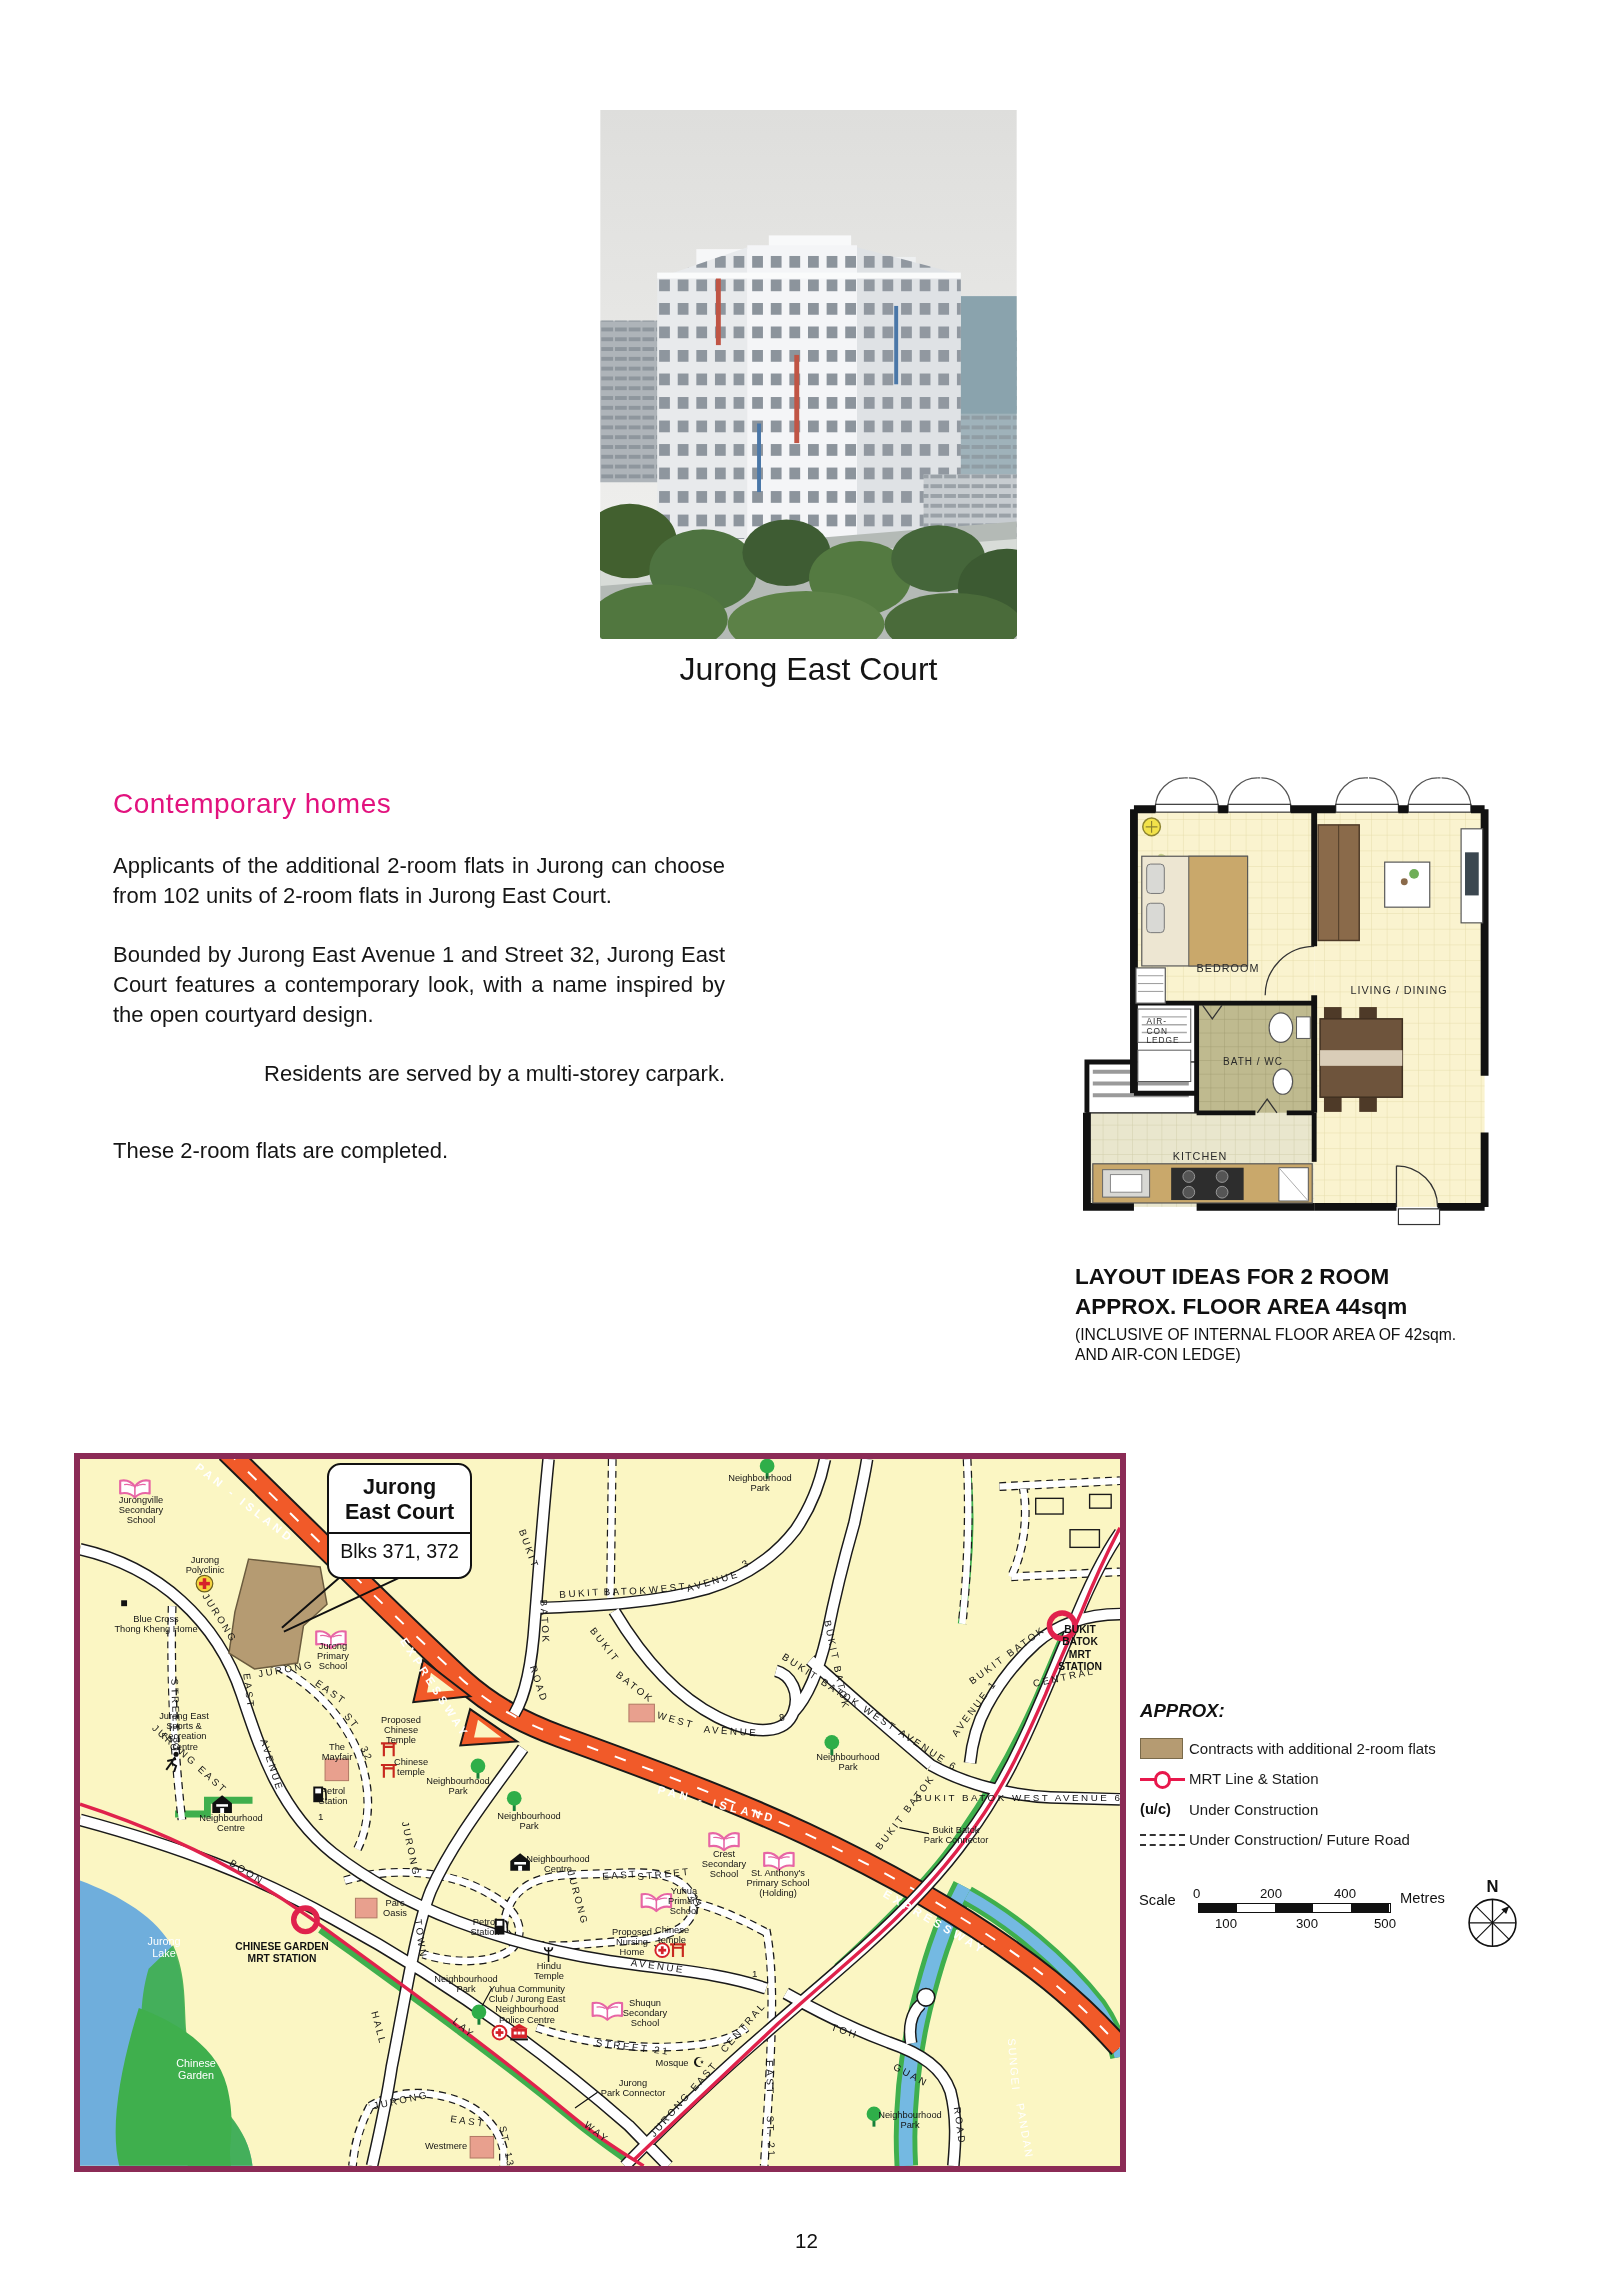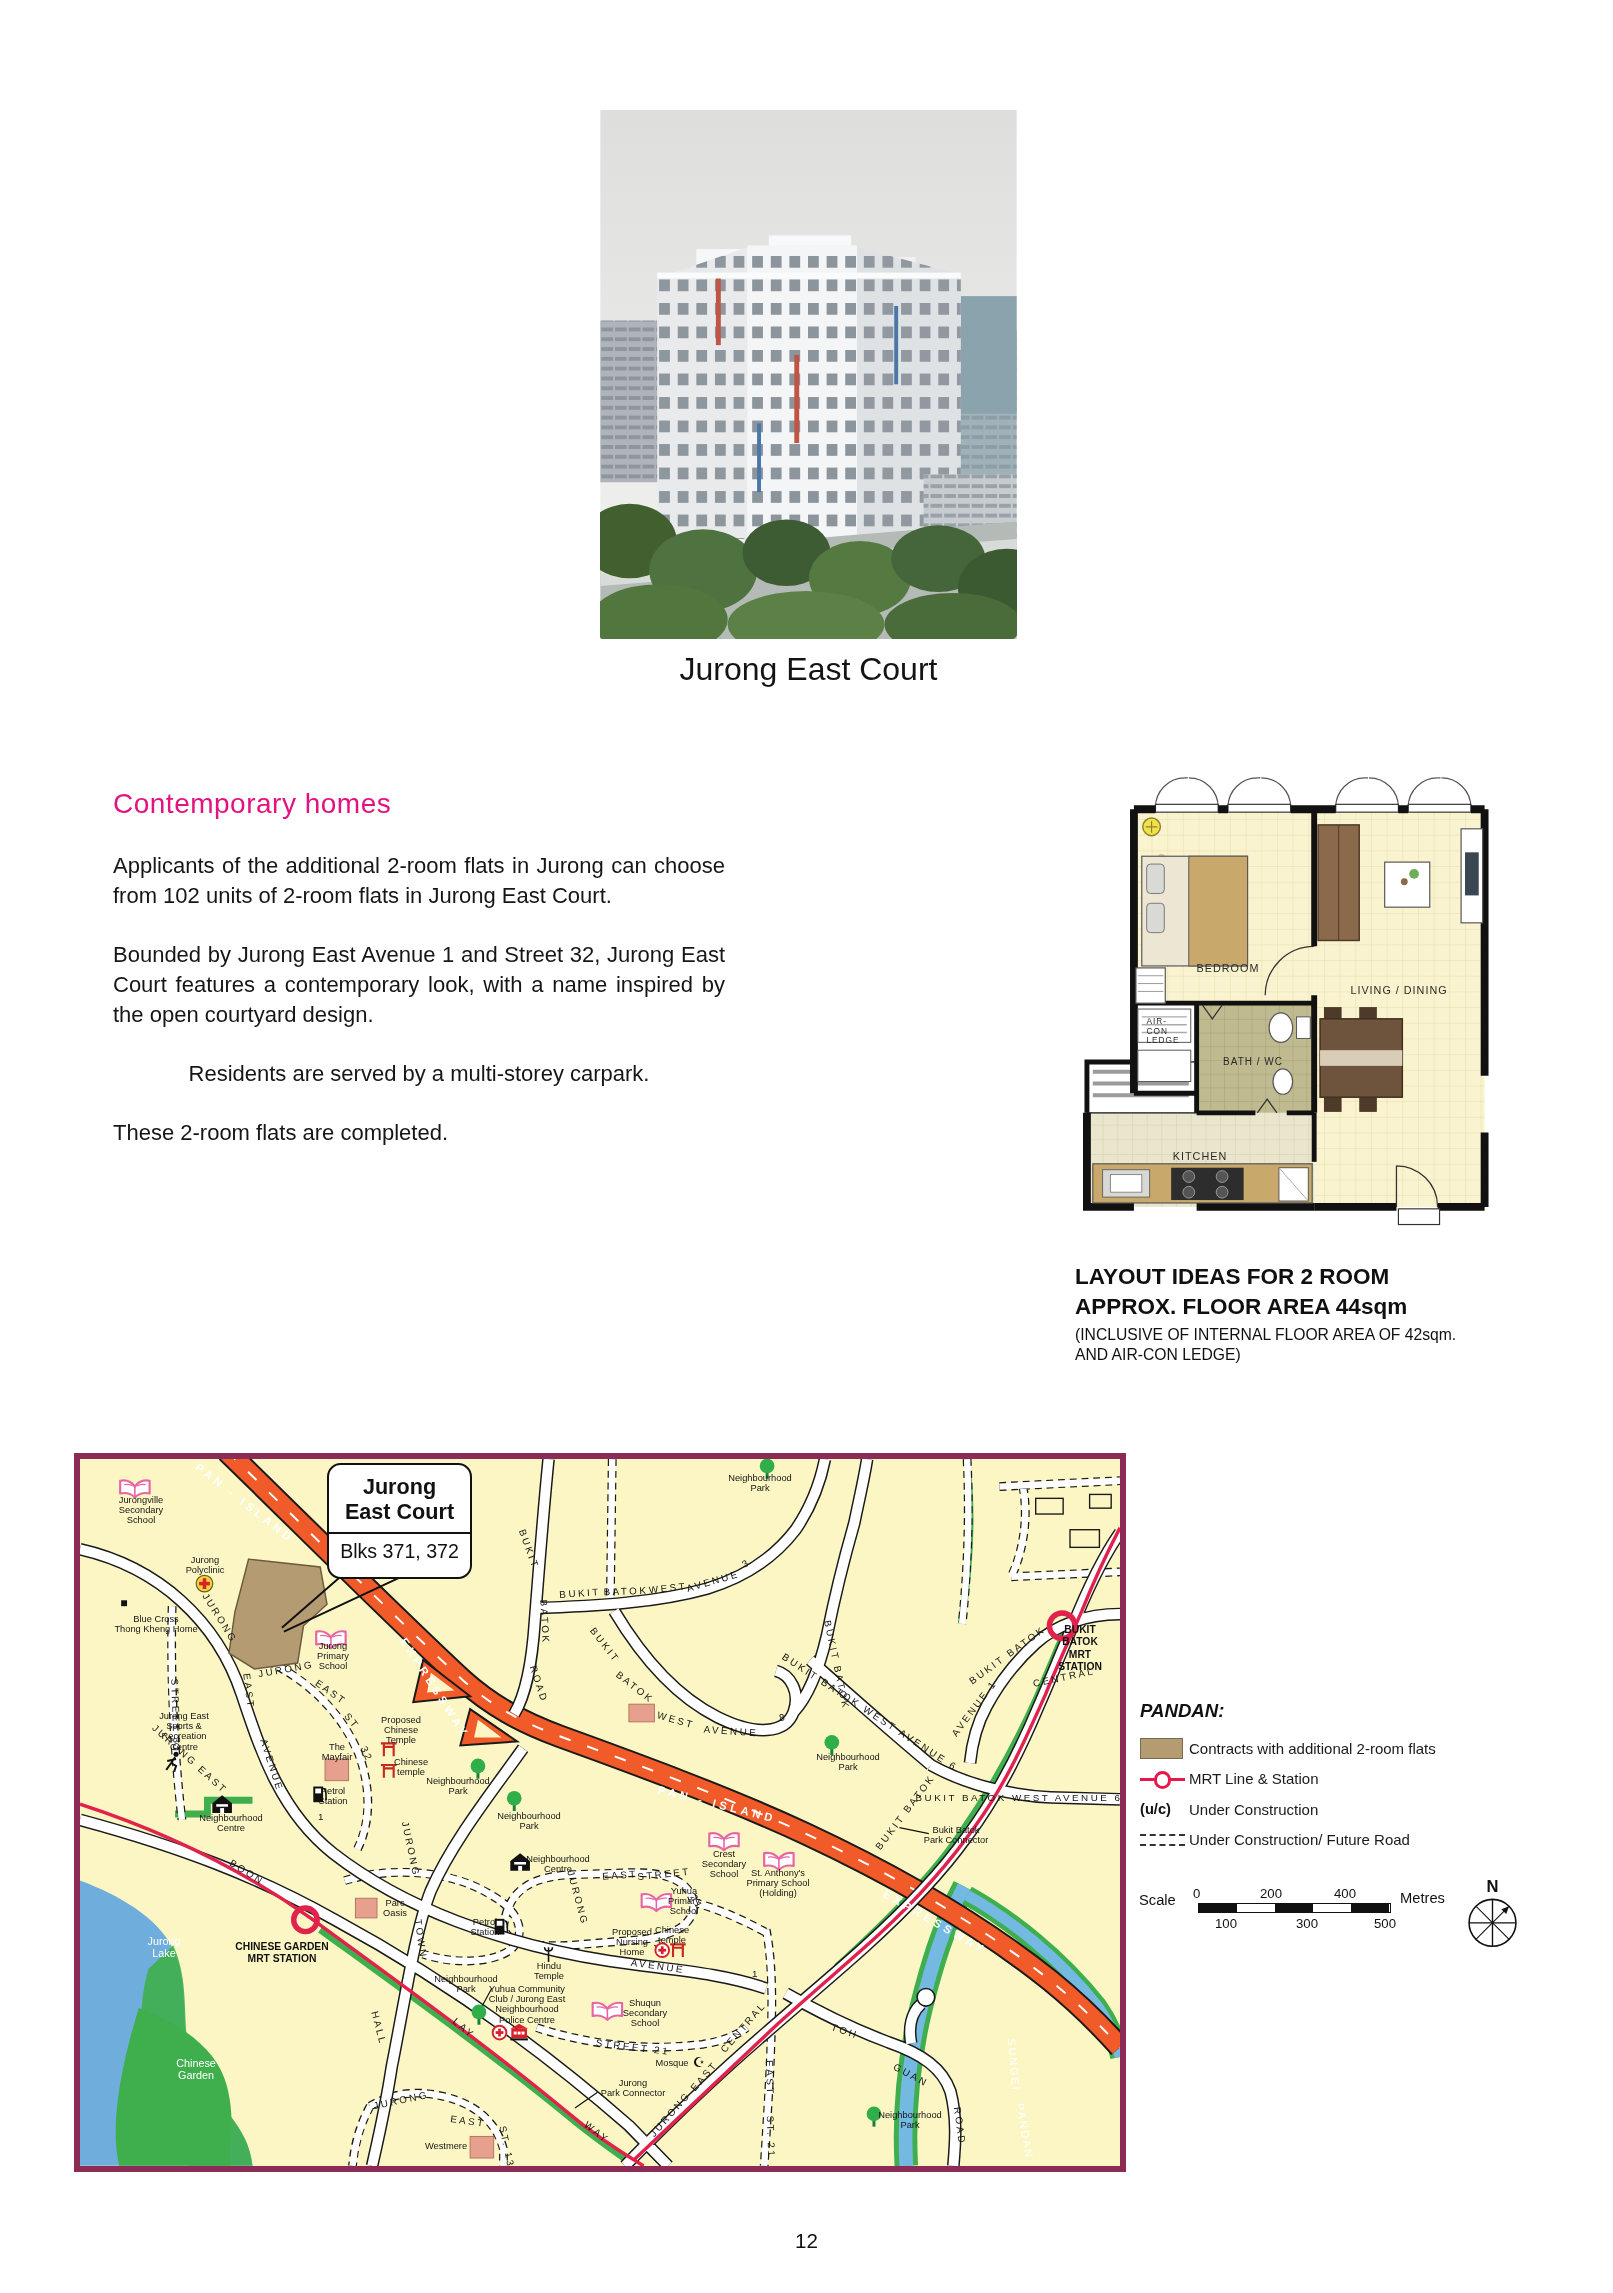--- a/index.html
+++ b/index.html
@@ -116,21 +116,21 @@
     <ellipse cx="60" cy="520" rx="70" ry="36" fill="#51773f"></ellipse>
     <ellipse cx="210" cy="525" rx="80" ry="34" fill="#5c8147"></ellipse>
     <ellipse cx="360" cy="525" rx="70" ry="32" fill="#4a6b3a"></ellipse>
   </svg>
   <div class="abs" id="photo-caption">Jurong East Court</div>
 
   <div id="textcol">
     <h2 class="h-pink">Contemporary homes</h2>
     <p class="para">Applicants of the additional 2-room flats in Jurong can choose from 102 units of 2-room flats in Jurong East Court.</p>
     <p class="para">Bounded by Jurong East Avenue 1 and Street 32, Jurong East Court features a contemporary look, with a name inspired by the open courtyard design.</p>
-    <p class="para" style="margin-bottom:29px;text-align:center">Residents are served by a multi-storey carpark.</p>
+    <p class="para" style="margin-bottom:47px;text-align:right">Residents are served by a multi-storey carpark.</p>
     <p class="para" style="text-align:left">These 2-room flats are completed.</p>
   </div>
 
   <div class="abs" id="floorplan">
     <svg width="451" height="478" viewBox="0 0 460 488">
       <defs>
         <pattern id="tY" width="16" height="16" patternUnits="userSpaceOnUse">
           <rect width="16" height="16" fill="#faf3cf"></rect>
             <path d="M16,0 H0 V16" stroke="#e7ddac" fill="none"></path>
         </pattern>
@@ -526,21 +526,21 @@
     <div class="ml pl" style="--x:366px;--y:687px">Westmere</div>
     <div class="ml pl" style="--x:830px;--y:661px">Neighbourhood
 Park</div>
     <div class="ml pl" style="--x:876px;--y:376px">Bukit Batok
 Park Connector</div>
     <div class="ml pl" style="--x:680px;--y:23.5px">Neighbourhood
 Park</div>
   </div>
 
   <div class="abs" id="legend">
-    <div class="title">PANDAN:</div>
+    <div class="title">APPROX:</div>
     <div class="lg-row">
       <div class="lg-sym">
           <div class="sw-site"></div>
         </div>
       <div class="lg-label">Contracts with additional 2-room flats</div>
     </div>
     <div class="lg-row">
       <div class="lg-sym">
           <div class="sw-mrt">
             <div class="ln"></div>

